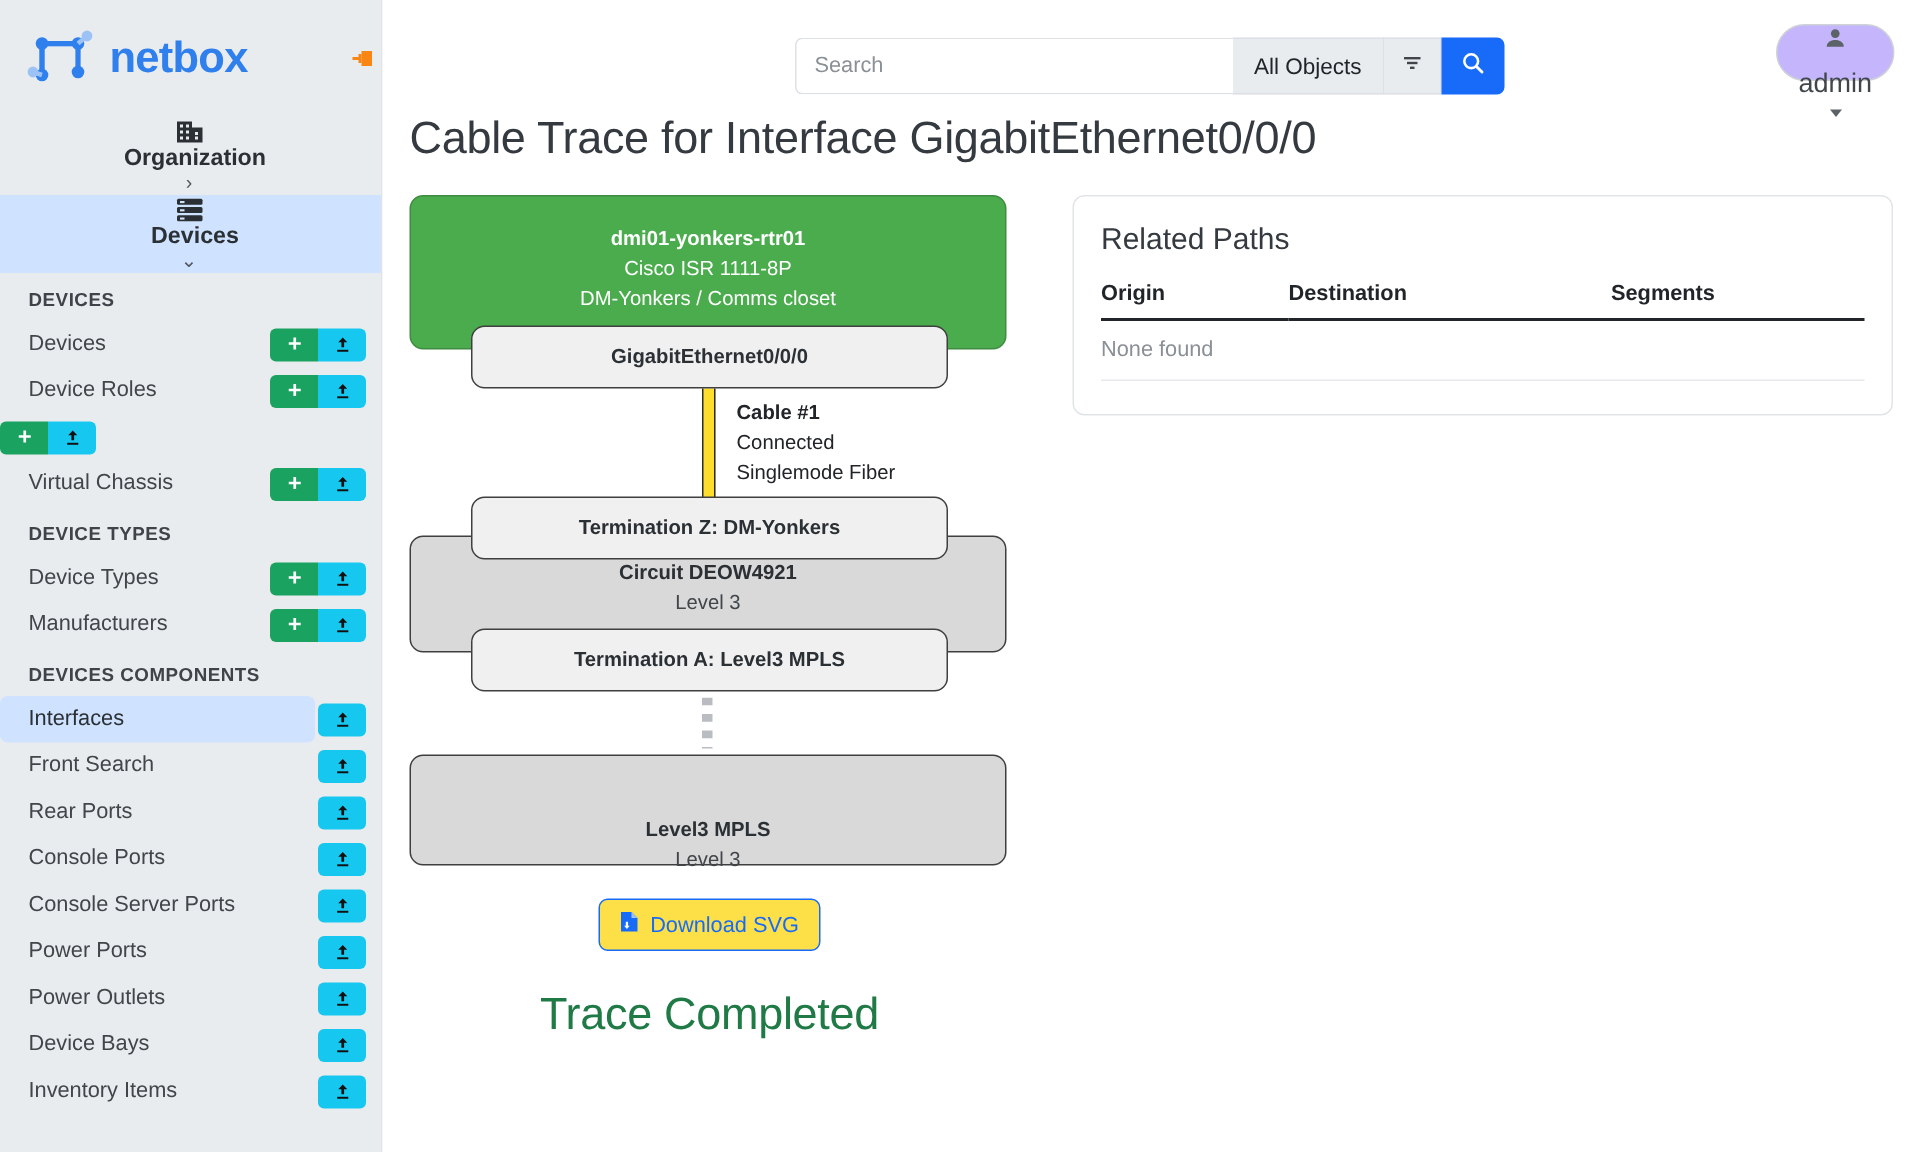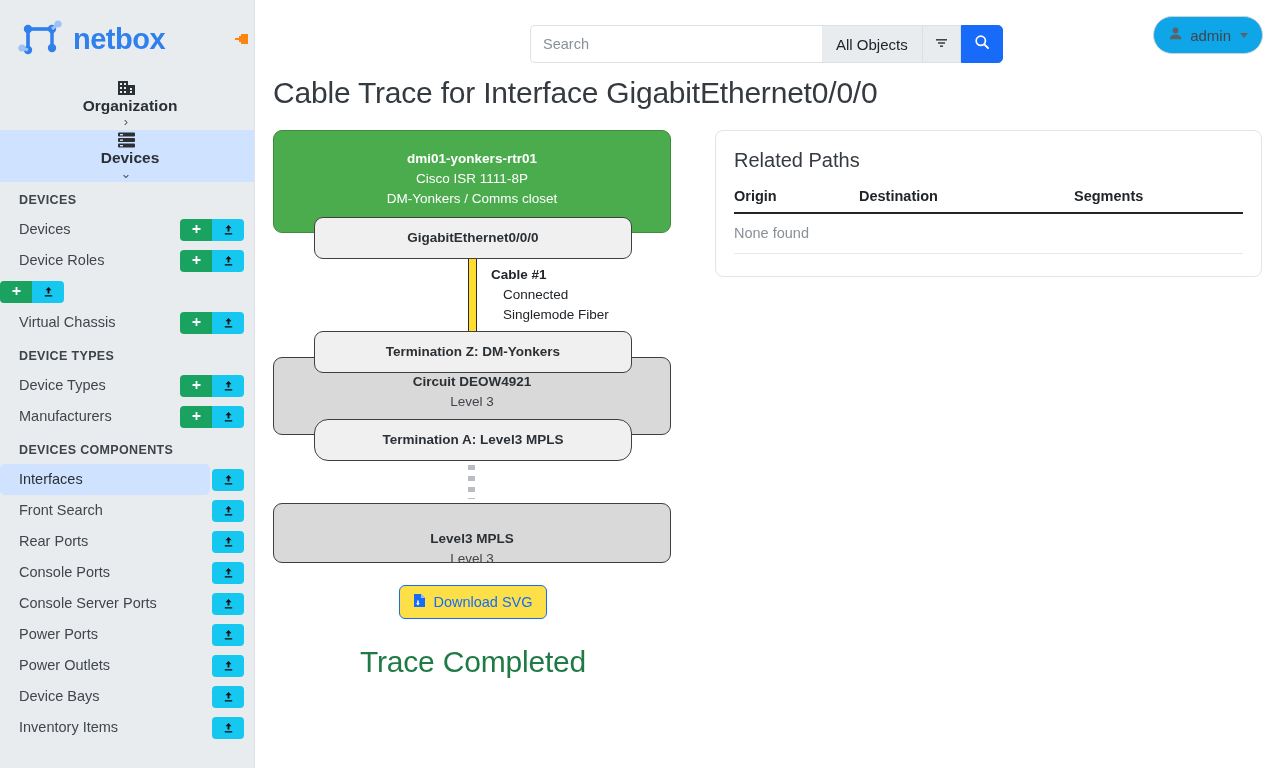--- a/index.html
+++ b/index.html
@@ -115,22 +115,22 @@
     display: flex; align-items: center; justify-content: center;
     width: 42px; height: 38px;
     background: #176bf8; border: 1px solid #176bf8;
     border-radius: 0 5px 5px 0; cursor: pointer;
   }
   .spacer { flex: 1; }
   .user-btn {
     display: flex; align-items: center; gap: 7px;
     height: 38px; padding: 0 14px;
     border: 1px solid #ced2d6; border-radius: 19px;
-    background: #0ea5e9; cursor: pointer;
-    font-size: 15px; color: #41464b;
+    background: #c4b5fd; cursor: pointer;
+    font-size: 18px; color: #41464b; flex-direction: column;
   }
   .caret-dn {
     width: 0; height: 0;
     border-left: 4.5px solid transparent;
     border-right: 4.5px solid transparent;
     border-top: 5.5px solid #5c6368;
     margin-left: 2px;
   }
 
   .page-title {
@@ -179,47 +179,47 @@
     background: #ffdd2c;
     border-left: 1px solid #2b2b2b;
     border-right: 1px solid #2b2b2b;
     transform: translateX(-4px);
   }
   .cable-info {
     position: absolute; left: 218px; top: 6px;
     text-align: left;
   }
   .cable-info .c1 { font-size: 13.5px; font-weight: bold; color: #212529; line-height: 20px; }
-  .cable-info .c2, .cable-info .c3 { font-size: 13.5px; color: #212529; line-height: 20px; margin-left: 12px; }
+  .cable-info .c2, .cable-info .c3 { font-size: 13.5px; color: #212529; line-height: 20px; }
 
   .node-circuit {
     background: #d9d9d9;
     width: 398px; height: 78px;
     margin-top: -16px;
     padding-top: 14px;
     position: relative; z-index: 1;
   }
   .node-circuit .r1 { font-size: 13.5px; font-weight: bold; color: #2b3035; line-height: 20px; }
   .node-circuit .r2 { font-size: 13.5px; color: #41464b; line-height: 20px; }
 
-  .term-over { margin-top: -16px; z-index: 3; border-radius: 14px; }
+  .term-over { margin-top: -16px; z-index: 3; }
 
   .dash-area { height: 42px; position: relative; }
   .dash-line {
     position: absolute; left: 195px; top: 4px;
     width: 7px; height: 34px;
     background-image: linear-gradient(#b9bdc2 50%, rgba(255,255,255,0) 0%);
     background-size: 7px 11px;
     background-repeat: repeat-y;
   }
 
   .node-provider {
     background: #d9d9d9;
-    width: 398px; height: 60px;
-    padding-top: 25px;
+    width: 398px; height: 74px;
+    padding-top: 39px;
   }
   .node-provider .p1 { font-size: 13.5px; font-weight: bold; color: #2b3035; line-height: 20px; }
   .node-provider .p2 { font-size: 13.5px; color: #41464b; line-height: 20px; }
 
   .dl-wrap { text-align: center; padding-top: 22px; }
   .dl-btn {
     display: inline-flex; align-items: center; gap: 7px;
     padding: 7px 13px;
     border: 1px solid #176bf8; border-radius: 6px;
     background: #fde047; color: #176bf8;

